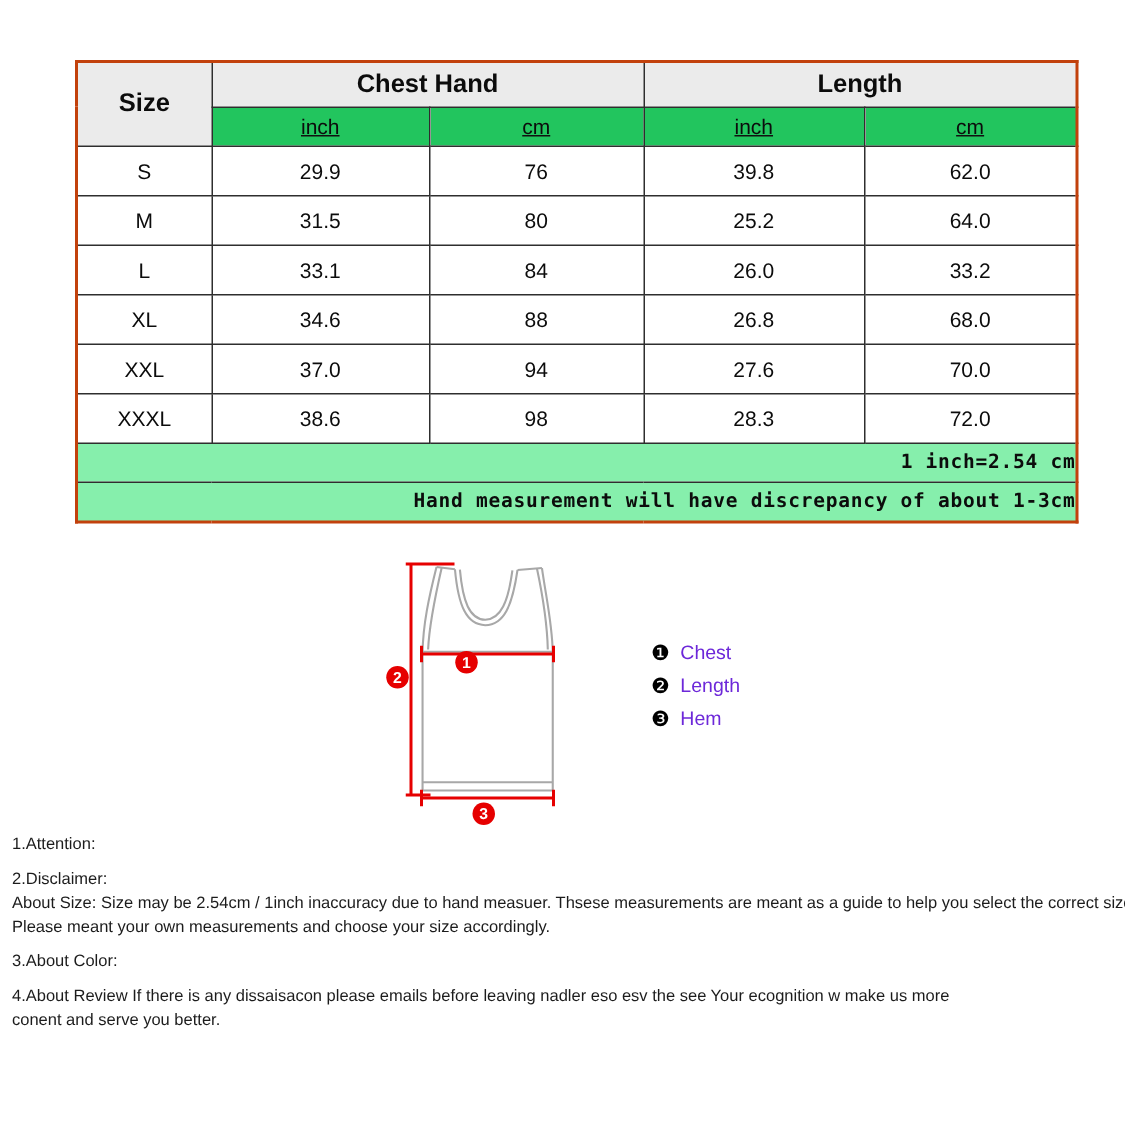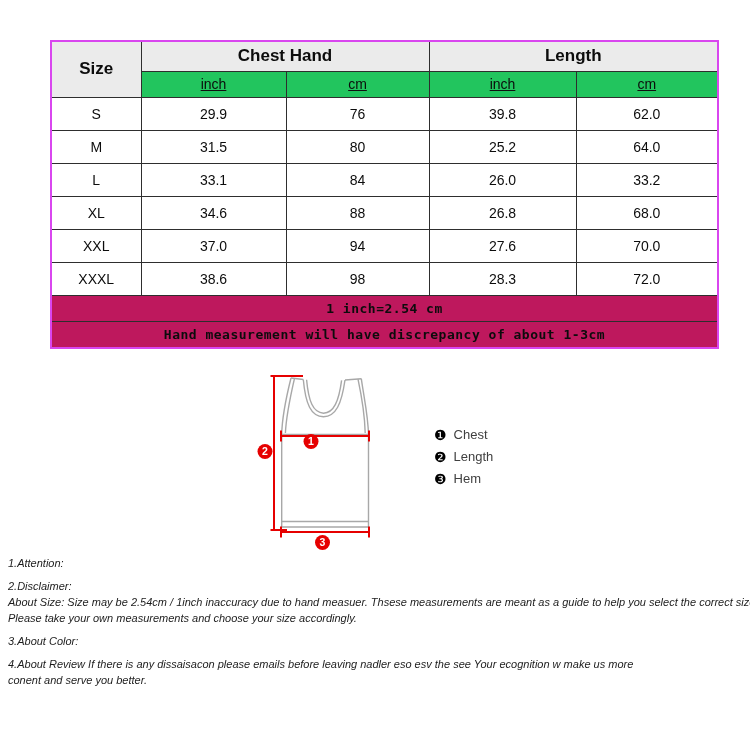--- a/index.html
+++ b/index.html
@@ -4,38 +4,38 @@
 <style>
   html,body{margin:0;padding:0;background:#ffffff;}
   #canvas{position:relative;width:750px;height:750px;background:#ffffff;overflow:hidden;
           font-family:"Liberation Sans",sans-serif;color:#111;}
 
   
   .size-table{position:absolute;left:50px;top:40px;border-collapse:collapse;table-layout:fixed;
               width:667px;background:#fff;}
   .size-table td,.size-table th{border:1px solid #2e2e2e;text-align:center;vertical-align:middle;
               padding:0;overflow:hidden;color:#0c0c0c;}
-  .size-table{border:2px solid #d946ef;}
+  .size-table{border:2px solid #c2410c;}
   .size-table .hdr{background:#ebebeb;font-weight:bold;font-size:17px;height:30px;}
   .size-table .sub{background:#22c55e;font-weight:normal;font-size:14px;height:26px;text-decoration:underline;}
   .size-table .data td{font-size:14px;height:32px;background:#fff;}
   .size-table .note td{font-family:"DejaVu Sans Mono",monospace;font-weight:bold;font-size:13px;
-              height:25px;background:#be185d;letter-spacing:0.5px;}
+              height:25px;background:#86efac;letter-spacing:0.5px;text-align:right;}
 
   
   .diagram{position:absolute;left:250px;top:370px;width:175px;height:190px;}
   .legend{position:absolute;left:434px;top:427px;}
   .legend-row{display:flex;align-items:center;height:16px;margin-bottom:6px;}
   .legend-sym{font-size:14px;color:#000;margin-right:7px;line-height:16px;}
-  .legend-label{font-size:13px;color:#404040;line-height:16px;}
+  .legend-label{font-size:13px;color:#6d28d9;line-height:16px;}
 
   
   .notes{position:absolute;left:8px;top:555px;width:740px;font-size:11px;line-height:16px;
          color:#1c1c1c;}
-  .notes .para{margin-bottom:7px;font-style:italic;}
+  .notes .para{margin-bottom:7px;}
   .notes .line{white-space:nowrap;}
 </style>
 </head>
 <body>
 
 <div id="canvas">
 
   <table class="size-table">
     <colgroup>
       <col style="width:90px">
@@ -157,21 +157,21 @@
     </div>
   </div>
 
   <div class="notes">
     <div class="para">
       <div class="line">1.Attention:</div>
     </div>
     <div class="para">
       <div class="line">2.Disclaimer:</div>
       <div class="line">About Size: Size may be 2.54cm / 1inch inaccuracy due to hand measuer. Thsese measurements are meant as a guide to help you select the correct size.</div>
-      <div class="line">Please take your own measurements and choose your size accordingly.</div>
+      <div class="line">Please meant your own measurements and choose your size accordingly.</div>
     </div>
     <div class="para">
       <div class="line">3.About Color:</div>
     </div>
     <div class="para">
       <div class="line">4.About Review If there is any dissaisacon please emails before leaving nadler eso esv the see Your ecognition w make us more</div>
       <div class="line">conent and serve you better.</div>
     </div>
   </div>
 

